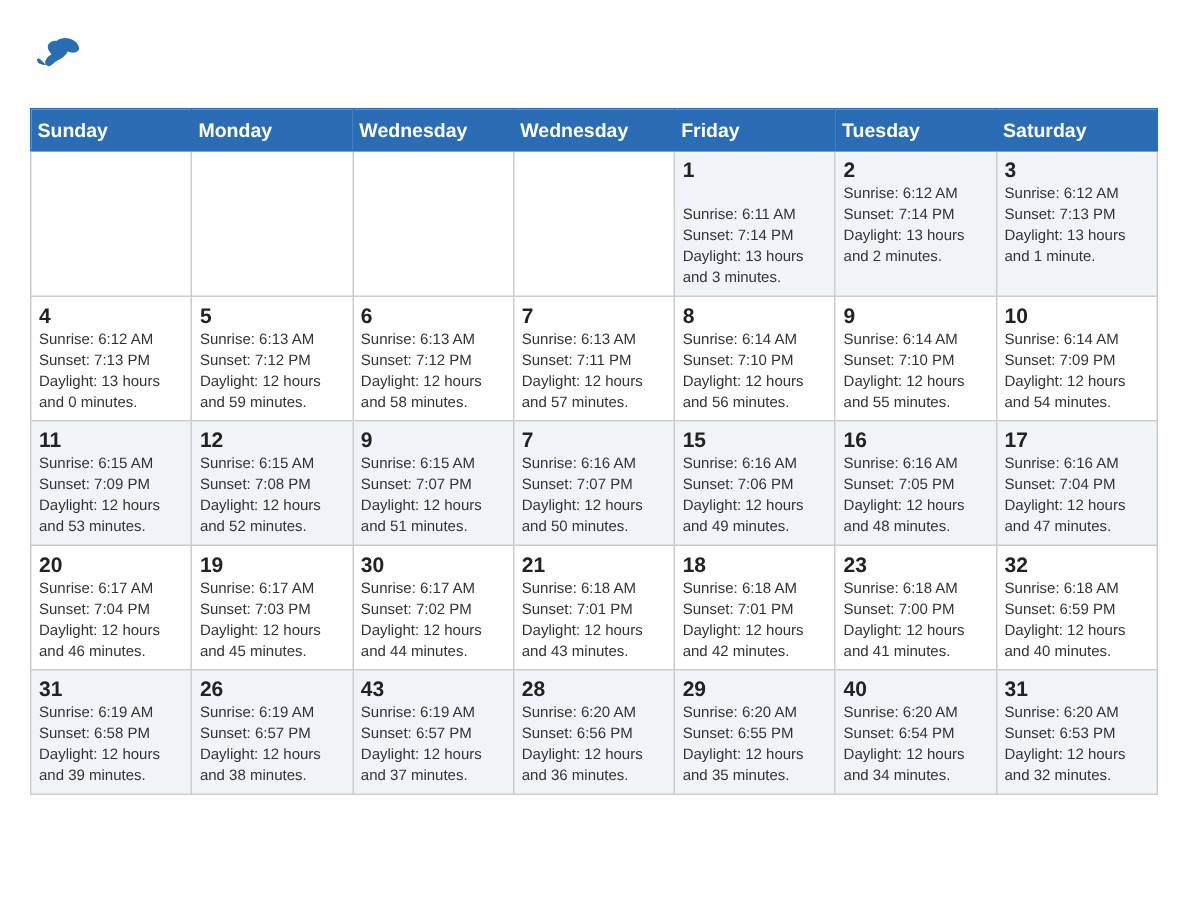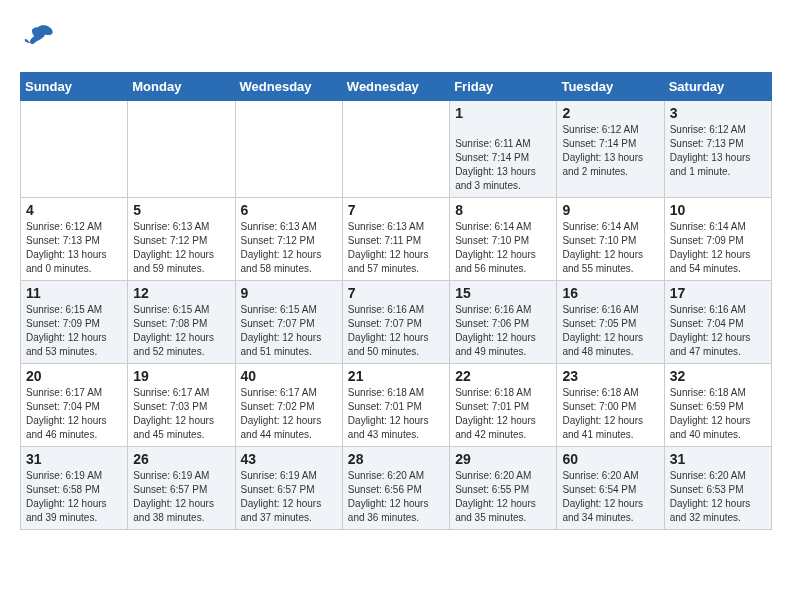--- a/index.html
+++ b/index.html
@@ -262,35 +262,35 @@
 and 46 minutes.</div>
         </td>
         <td>
           <span class="day-number">19</span>
           <div class="day-info" style="white-space: pre-line;">Sunrise: 6:17 AM
 Sunset: 7:03 PM
 Daylight: 12 hours
 and 45 minutes.</div>
         </td>
         <td>
-          <span class="day-number">40</span>
+          <span class="day-number">30</span>
           <div class="day-info" style="white-space: pre-line;">Sunrise: 6:17 AM
 Sunset: 7:02 PM
 Daylight: 12 hours
 and 44 minutes.</div>
         </td>
         <td>
           <span class="day-number">21</span>
           <div class="day-info" style="white-space: pre-line;">Sunrise: 6:18 AM
 Sunset: 7:01 PM
 Daylight: 12 hours
 and 43 minutes.</div>
         </td>
         <td>
-          <span class="day-number">22</span>
+          <span class="day-number">18</span>
           <div class="day-info" style="white-space: pre-line;">Sunrise: 6:18 AM
 Sunset: 7:01 PM
 Daylight: 12 hours
 and 42 minutes.</div>
         </td>
         <td>
           <span class="day-number">23</span>
           <div class="day-info" style="white-space: pre-line;">Sunrise: 6:18 AM
 Sunset: 7:00 PM
 Daylight: 12 hours
@@ -334,21 +334,21 @@
 and 36 minutes.</div>
         </td>
         <td>
           <span class="day-number">29</span>
           <div class="day-info" style="white-space: pre-line;">Sunrise: 6:20 AM
 Sunset: 6:55 PM
 Daylight: 12 hours
 and 35 minutes.</div>
         </td>
         <td>
-          <span class="day-number">60</span>
+          <span class="day-number">40</span>
           <div class="day-info" style="white-space: pre-line;">Sunrise: 6:20 AM
 Sunset: 6:54 PM
 Daylight: 12 hours
 and 34 minutes.</div>
         </td>
         <td>
           <span class="day-number">31</span>
           <div class="day-info" style="white-space: pre-line;">Sunrise: 6:20 AM
 Sunset: 6:53 PM
 Daylight: 12 hours

